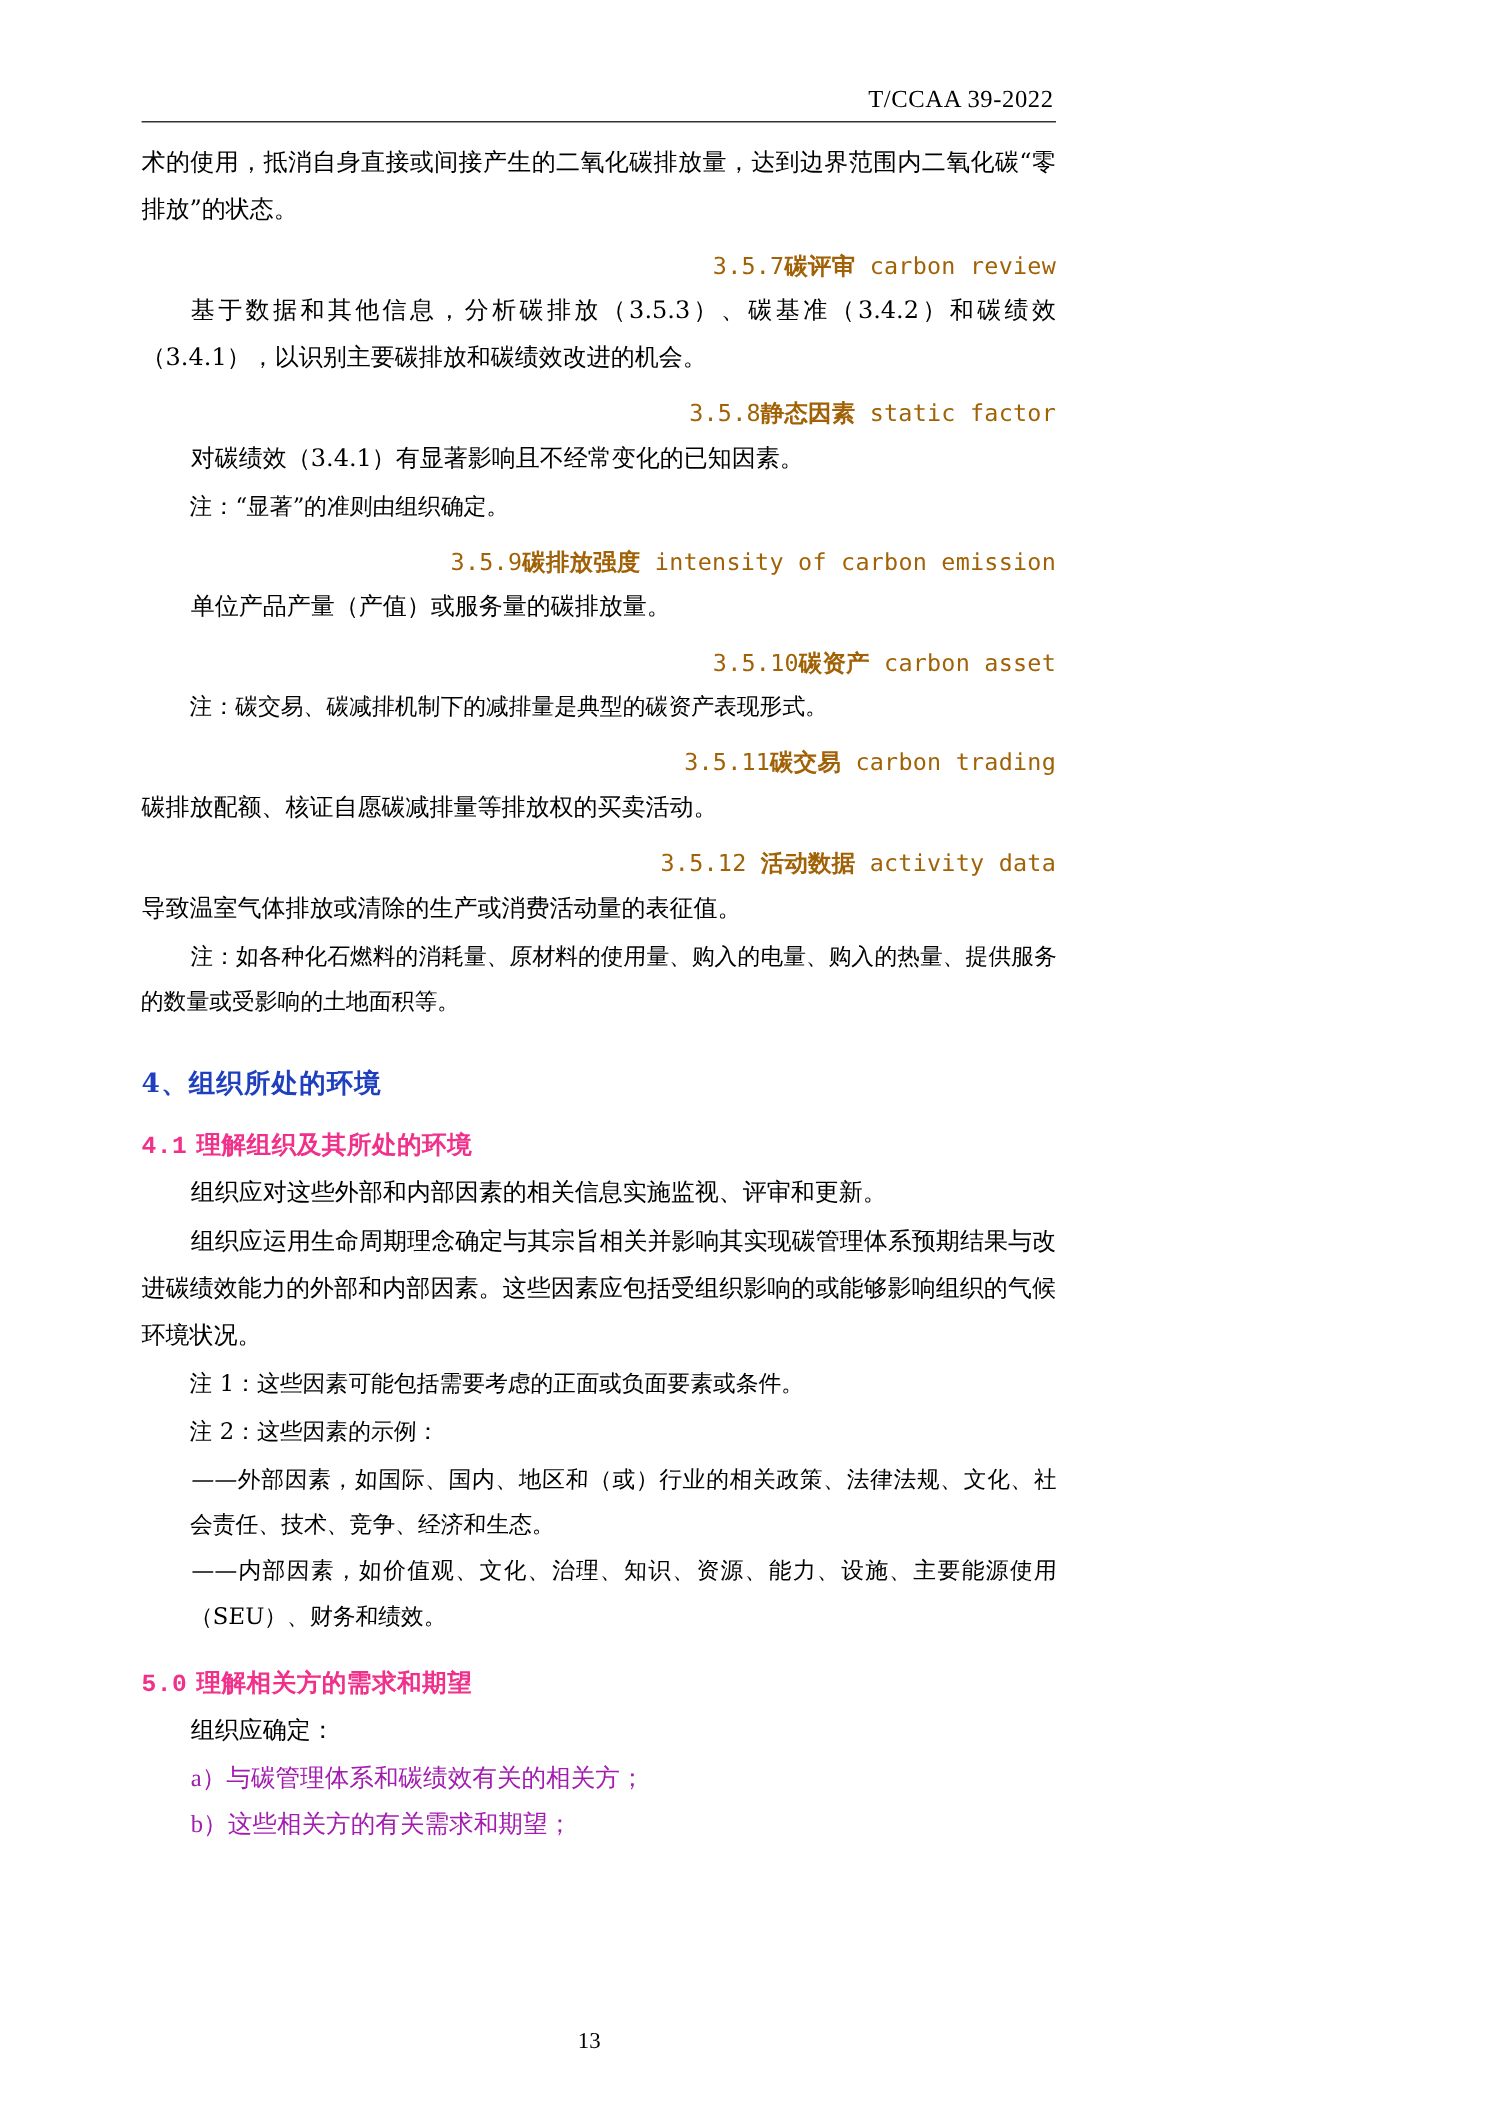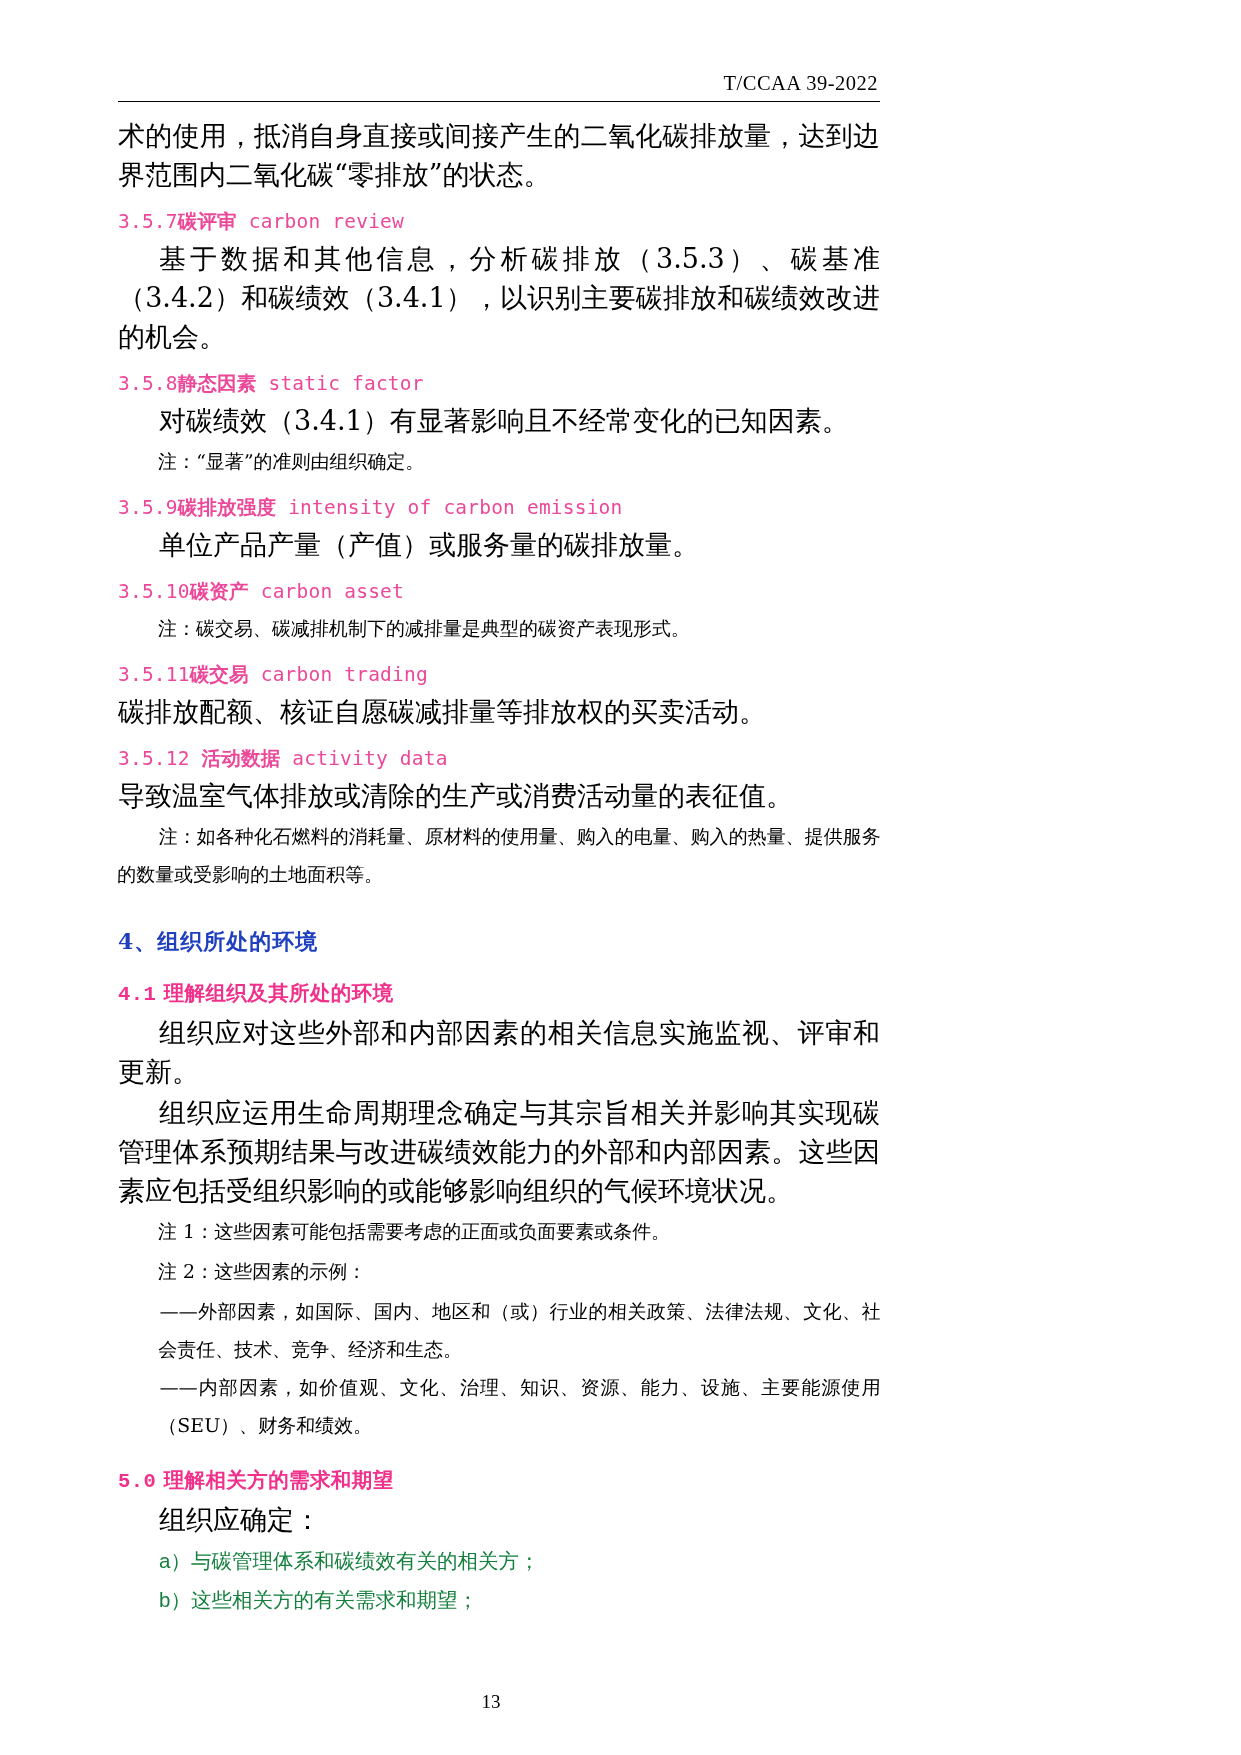--- a/index.html
+++ b/index.html
@@ -33,38 +33,39 @@
     height: 1px;
     background: #000;
     margin: 4px 0 14px 0;
   }
   p {
     margin: 0;
   }
   
   .body-para {
     font-family: "DejaVu Serif", "Liberation Serif", serif;
-    font-size: 27px;
+    font-size: 20px;
     line-height: 39px;
     color: #000;
     text-align: justify;
     text-justify: inter-ideograph;
     margin-bottom: 2px;
   }
   .indent {
     text-indent: 41px;
   }
   
   .term-head {
     font-family: "DejaVu Sans Mono", monospace;
     font-size: 19.5px;
-    color: #ec4899;
+    color: #a16207;
     margin: 14px 0 4px 0;
     letter-spacing: 0.2px;
     white-space: nowrap;
+    text-align: right;
   }
   .term-head .num {
     font-family: "DejaVu Sans Mono", monospace;
   }
   .term-head .cn {
     font-family: "DejaVu Serif", serif;
     font-weight: bold;
   }
   .term-head .en {
     font-family: "DejaVu Sans Mono", monospace;
@@ -112,24 +113,24 @@
     font-size: 20.5px;
     color: #f0308a;
     margin: 22px 0 6px 0;
     letter-spacing: 0.4px;
   }
   .subsec .num {
     font-family: Liberation Mono, monospace;
     font-weight: bold;
   }
   .list-item {
-    font-family: Liberation Sans, sans-serif;
+    font-family: Liberation Serif, serif;
     font-size: 20.5px;
     line-height: 39px;
-    color: #15803d;
+    color: #a21caf;
     text-indent: 41px;
   }
   .footer {
     position: absolute;
     left: 0;
     right: 16px;
     bottom: 42px;
     text-align: center;
     font-family: "Liberation Serif", serif;
     font-size: 19px;

